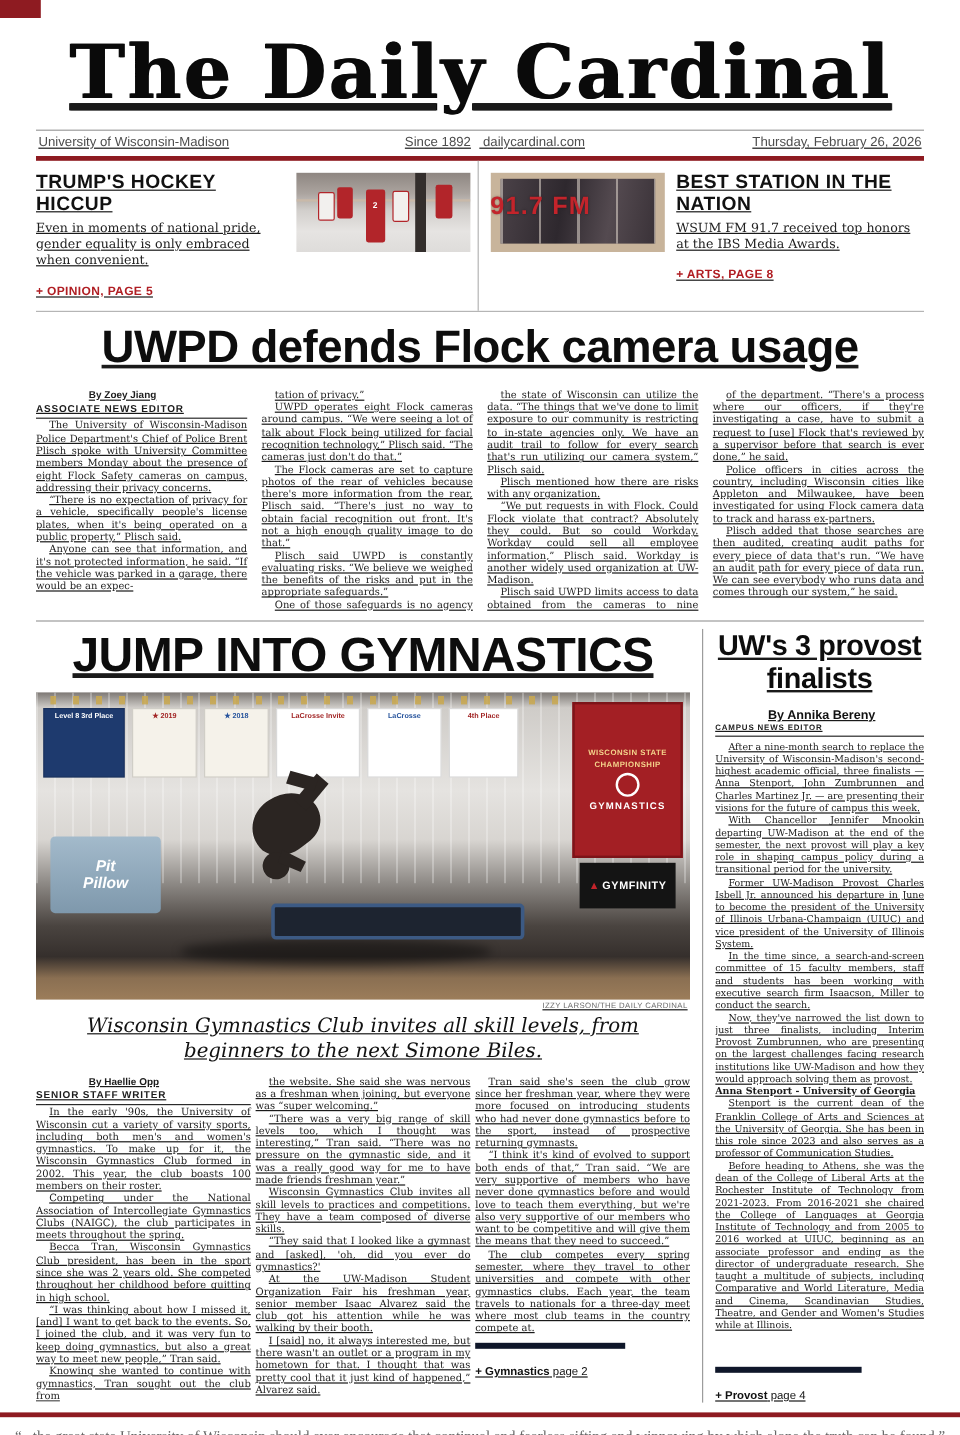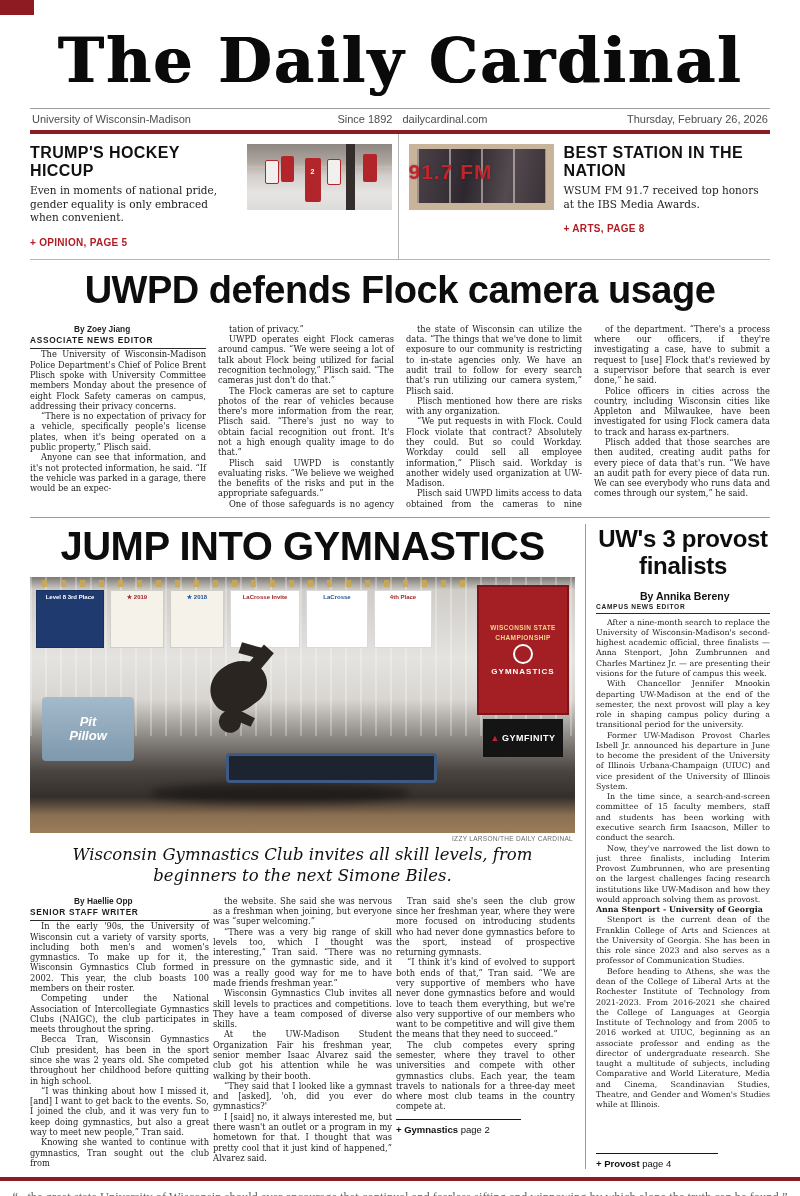--- a/index.html
+++ b/index.html
@@ -1,17 +1,17 @@
 <!DOCTYPE html>
 <html><head>
 <meta charset="utf-8">
 <style>
   html,body{margin:0;padding:0;background:#e9e9e9;}
   .page{position:relative;width:800px;height:1196px;margin:0 auto;background:#ffffff;
-        font-family:"DejaVu Serif",serif;color:#1a1a1a;overflow:hidden;}
+        font-family:"DejaVu Serif",serif;color:#1a1a1a;overflow:hidden;text-decoration:underline;}
 
   
   .corner-mark{position:absolute;top:0;left:0;width:34px;height:15px;background:#8e1b21;}
   .masthead{text-align:center;padding-top:24px;}
   .masthead-title{font-family:"DejaVu Serif",serif;font-weight:bold;font-size:62px;line-height:74px;
         margin:0;letter-spacing:2px;color:#0a0a0a;text-shadow:1px 0 0 #0a0a0a;}
   .infoline{display:flex;justify-content:space-between;align-items:center;margin:10px 30px 0;
         border-top:1px solid #9c9c9c;padding:4px 2px 5px;font-family:"Liberation Sans",sans-serif;
         font-size:11px;color:#4d4d4d;}
   .infoline .mid span{margin:0 7px;}
@@ -107,21 +107,21 @@
 
   .credit{font-family:"Liberation Sans",sans-serif;font-size:6.5px;color:#6b6b6b;
         text-align:right;margin:2px 2px 0;letter-spacing:.3px;}
   .caption{font-size:16.5px;font-style:italic;text-align:center;line-height:1.3;
         margin:2px 12px 9px;color:#111;}
 
   .cols3{display:flex;gap:4px;height:272px;overflow:hidden;}
   .cols3 .col{flex:1;min-width:0;}
 
   .jump{font-family:"Liberation Sans",sans-serif;font-size:9.5px;color:#111;
-        border-top:1px solid #0f172a;margin-top:7px;padding-top:4px;width:70%;text-decoration:none;display:block;}
+        border-top:5px solid #0f172a;margin-top:7px;padding-top:14px;width:70%;text-decoration:none;display:block;}
   .jump b{font-weight:700;}
 
   
   .prov-headline{font-family:"Liberation Sans",sans-serif;font-weight:700;font-size:24px;
         line-height:1.12;text-align:center;letter-spacing:-.3px;margin:2px 0 10px;color:#0d0d0d;}
   .prov-body{flex:1;overflow:hidden;}
   .prov-body p{font-size:7.9px;line-height:1.3;text-align:justify;margin:0;text-indent:11px;color:#1c1c1c;}
   .prov-subhead{font-size:9px;font-weight:700;margin:9px 0 7px;text-align:justify;color:#111;}
 
   
@@ -263,22 +263,22 @@
           <p>In the early '90s, the University of Wisconsin cut a variety of varsity sports, including both men's and women's gymnastics. To make up for it, the Wisconsin Gymnastics Club formed in 2002. This year, the club boasts 100 members on their roster.</p>
           <p>Competing under the National Association of Intercollegiate Gymnastics Clubs (NAIGC), the club participates in meets throughout the spring.</p>
           <p>Becca Tran, Wisconsin Gymnastics Club president, has been in the sport since she was 2 years old. She competed throughout her childhood before quitting in high school.</p>
           <p>“I was thinking about how I missed it, [and] I want to get back to the events. So, I joined the club, and it was very fun to keep doing gymnastics, but also a great way to meet new people,” Tran said.</p>
           <p>Knowing she wanted to continue with gymnastics, Tran sought out the club from</p>
         </div>
         <div class="col">
           <p>the website. She said she was nervous as a freshman when joining, but everyone was “super welcoming.”</p>
           <p>“There was a very big range of skill levels too, which I thought was interesting,” Tran said. “There was no pressure on the gymnastic side, and it was a really good way for me to have made friends freshman year.”</p>
           <p>Wisconsin Gymnastics Club invites all skill levels to practices and competitions. They have a team composed of diverse skills.</p>
+          <p>“They said that I looked like a gymnast and [asked], 'oh, did you ever do gymnastics?'</p>
           <p>At the UW-Madison Student Organization Fair his freshman year, senior member Isaac Alvarez said the club got his attention while he was walking by their booth.</p>
-          <p>“They said that I looked like a gymnast and [asked], 'oh, did you ever do gymnastics?'</p>
           <p>I [said] no, it always interested me, but there wasn't an outlet or a program in my hometown for that. I thought that was pretty cool that it just kind of happened,” Alvarez said.</p>
         </div>
         <div class="col">
           <p>Tran said she's seen the club grow since her freshman year, where they were more focused on introducing students who had never done gymnastics before to the sport, instead of prospective returning gymnasts.</p>
           <p>“I think it's kind of evolved to support both ends of that,” Tran said. “We are very supportive of members who have never done gymnastics before and would love to teach them everything, but we're also very supportive of our members who want to be competitive and will give them the means that they need to succeed.”</p>
           <p>The club competes every spring semester, where they travel to other universities and compete with other gymnastics clubs. Each year, the team travels to nationals for a three-day meet where most club teams in the country compete at.</p>
           <a href="#" class="jump"><b>+ Gymnastics</b><span> page 2</span></a>
         </div>
       </div>
     </div>

